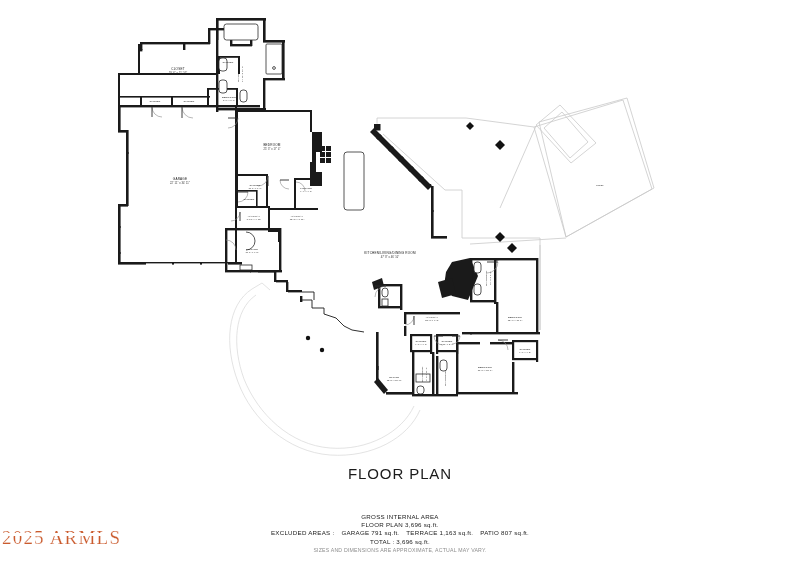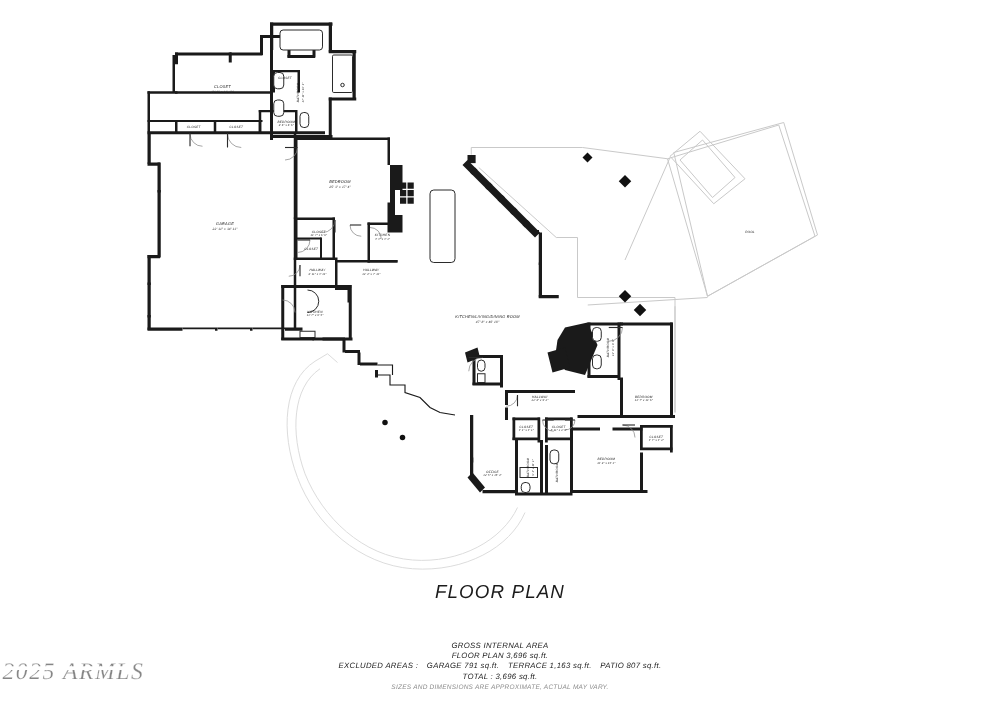--- a/index.html
+++ b/index.html
@@ -14,21 +14,20 @@
     overflow: hidden;
     font-family: "Liberation Sans", sans-serif;
     color: #000000;
   }
 
   #plan-stage {
     position: absolute;
     left: 0; top: 0;
     width: 800px;
     height: 565px;
-    font-style: italic;
   }
 
   svg.plan {
     position: absolute;
     left: 0; top: 0;
     width: 800px;
     height: 565px;
     display: block;
   }
 
@@ -94,21 +93,21 @@
   }
   #legend .seg { margin-right: 7px; }
 
   #watermark {
     position: absolute;
     left: 2px;
     top: 527px;
     font-family: "Liberation Serif", serif;
     font-size: 19px;
     letter-spacing: 1.2px;
-    color: #737373;
+    color: #c2410c;
     opacity: 0.86;
     -webkit-text-stroke: 0.2px #ffffff;
   }
   #watermark::after {
     content: "";
     position: absolute;
     left: -2px; top: 6px;
     width: 104px; height: 3px;
     background: #ffffff;
   }

